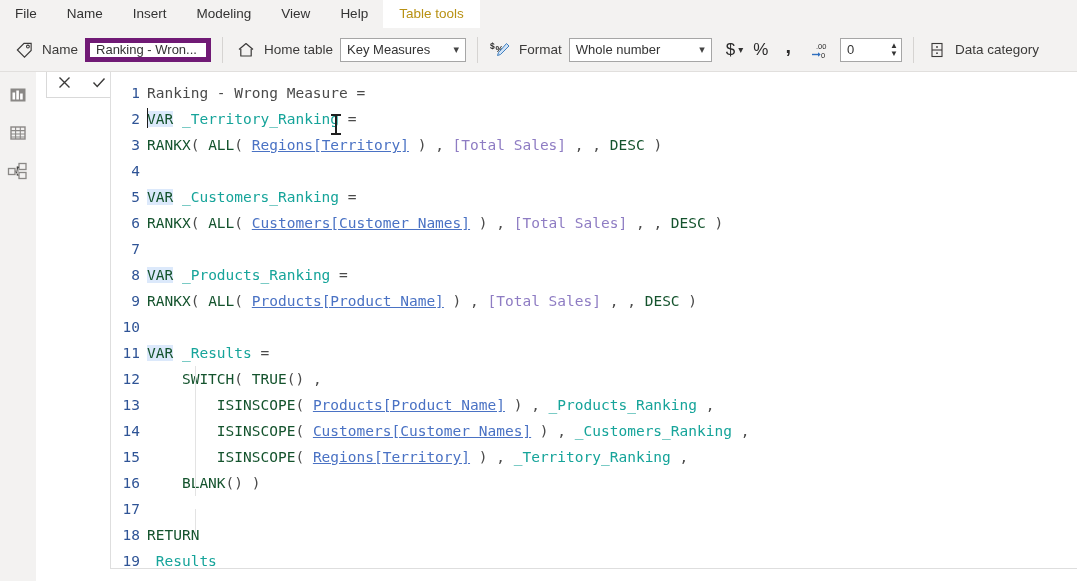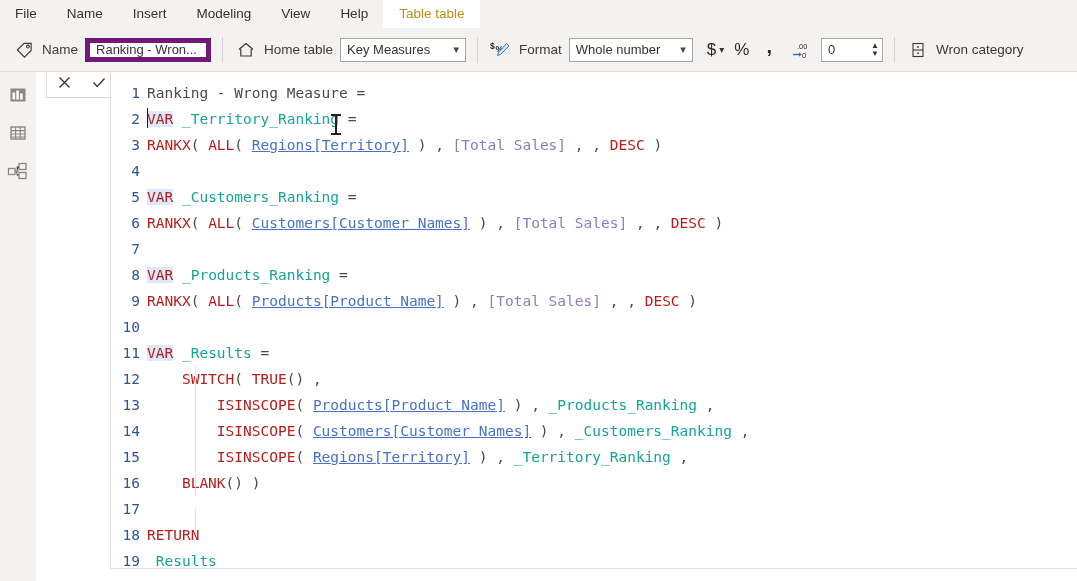--- a/index.html
+++ b/index.html
@@ -112,21 +112,21 @@
     font-size: 13px;
     color: #333;
     padding: 0 6px;
     box-sizing: border-box;
     display: flex;
     align-items: center;
     justify-content: space-between;
     cursor: pointer;
   }
   .home-table-select { width: 126px; }
-  .format-select { width: 124px; }
+  .format-select { width: 143px; }
   .rb-select .chev {
     margin-left: 6px;
     color: #444;
     font-size: 11px;
     line-height: 1;
   }
   .icon-btn {
     display: flex;
     align-items: center;
     justify-content: center;
@@ -279,22 +279,22 @@
     padding-right: 7px;
     box-sizing: border-box;
     color: #2f5496;
     font-family: "DejaVu Sans Mono", monospace;
     font-size: 14.5px;
     user-select: none;
   }
   .ltext { position: relative; }
 
   
-  .kw      { color: #b91c1c; margin-top: 41px; }              
-  .fn      { color: #b91c1c; }              
+  .kw      { color: #14532d; margin-top: 41px; }              
+  .fn      { color: #14532d; }              
   .varname { color: #16a49a; }              
   .tbl     { color: #4a72c4; text-decoration: underline; }              
   .meas    { color: #8e7cc3; }              
   .punct   { color: #4a4a4a; }
   .sel     { background: #dce9fb; }          
 
   .caret {
     position: absolute;
     left: 0;
     top: 2px;
@@ -338,21 +338,21 @@
 </head>
 <body>
 
 <div class="ribbon-tabs" id="tabstrip">
     <div class="tab">File</div>
     <div class="tab">Name</div>
     <div class="tab">Insert</div>
     <div class="tab">Modeling</div>
     <div class="tab">View</div>
     <div class="tab">Help</div>
-    <div class="tab contextual">Table table</div>
+    <div class="tab contextual">Table tools</div>
     <div class="tab-gap"></div>
     <div class="tabs-filler"></div>
   </div>
 
 <div class="ribbon-body">
 
   <div class="rb-group">
     <span class="icon-box">
       <svg width="19" height="19" viewBox="0 0 20 20">
         <path d="M2.5 10.5 L9.5 3.5 L17 3.5 L17 11 L10 18 Z" fill="none" stroke="#3b3a39" stroke-width="1.2"></path>
@@ -432,21 +432,21 @@
 
   <div class="rb-group">
     <span class="icon-box">
       <svg width="18" height="18" viewBox="0 0 18 18">
         <rect x="4" y="2.5" width="10" height="13" fill="none" stroke="#3b3a39" stroke-width="1.1"></rect>
         <path d="M4 9 L14 9" stroke="#3b3a39" stroke-width="1.1"></path>
         <circle cx="9" cy="6" r="0.9" fill="#3b3a39"></circle>
         <circle cx="9" cy="12.2" r="0.9" fill="#3b3a39"></circle>
       </svg>
     </span>
-    <span class="rb-label">Wron category</span>
+    <span class="rb-label">Data category</span>
   </div>
 </div>
 
 <div class="main">
 
   <div class="left-rail">
     <div class="rail-item">
       <span>
         <svg width="20" height="20" viewBox="0 0 20 20">
           <rect x="2.5" y="3.5" width="15" height="13" fill="#8a8886"></rect>

